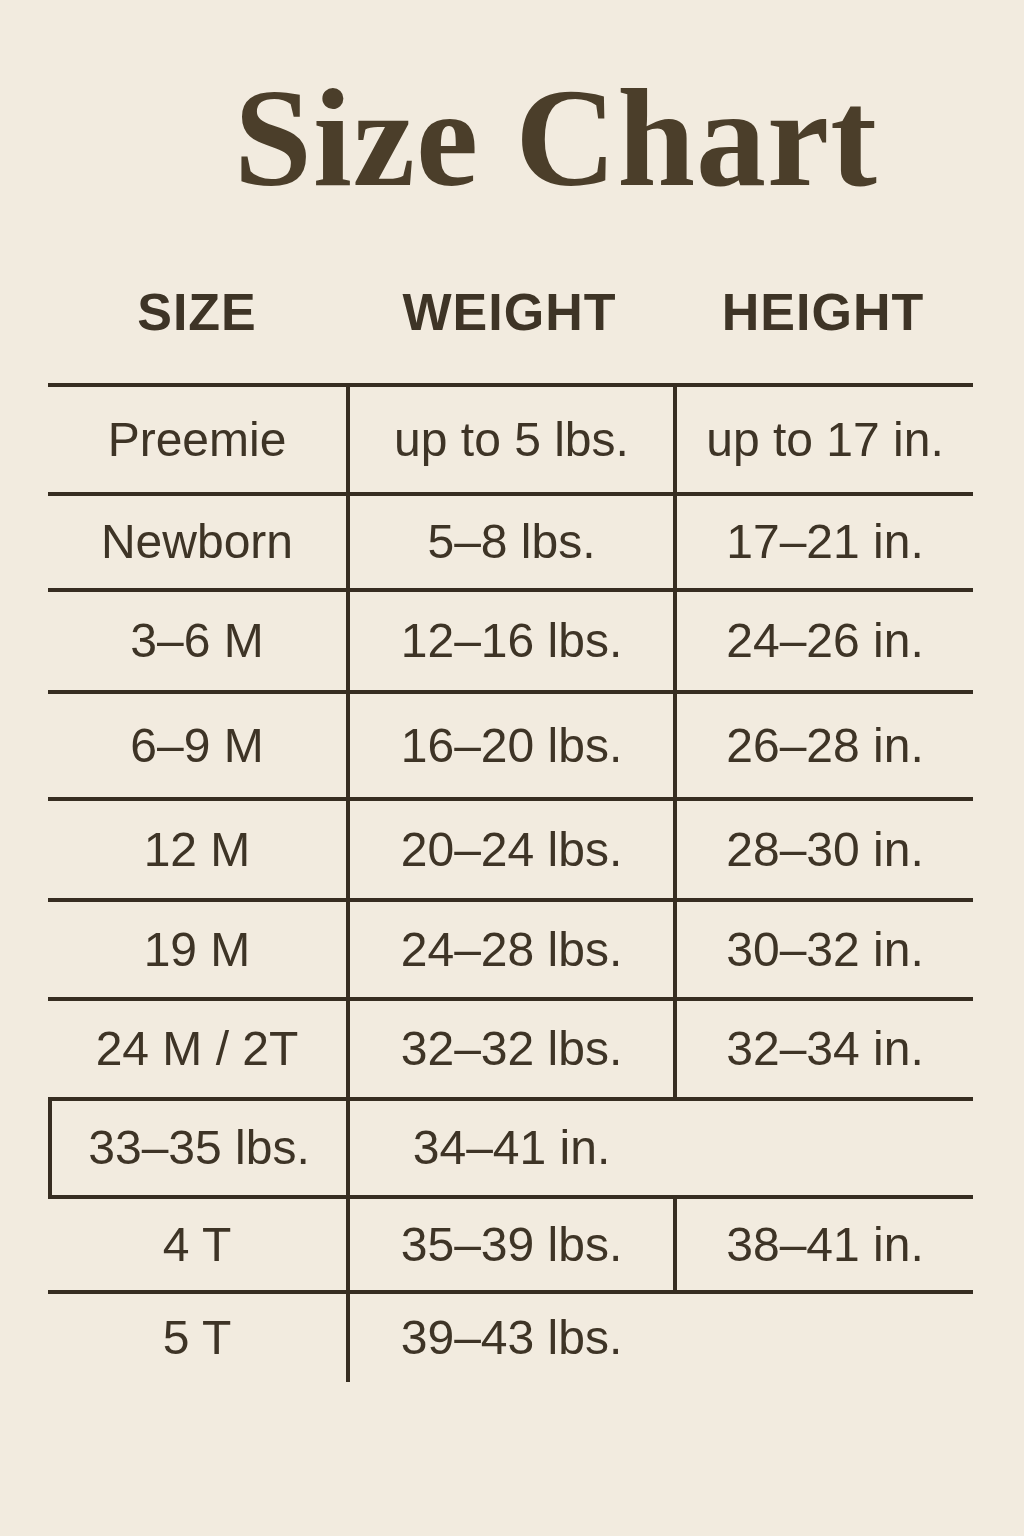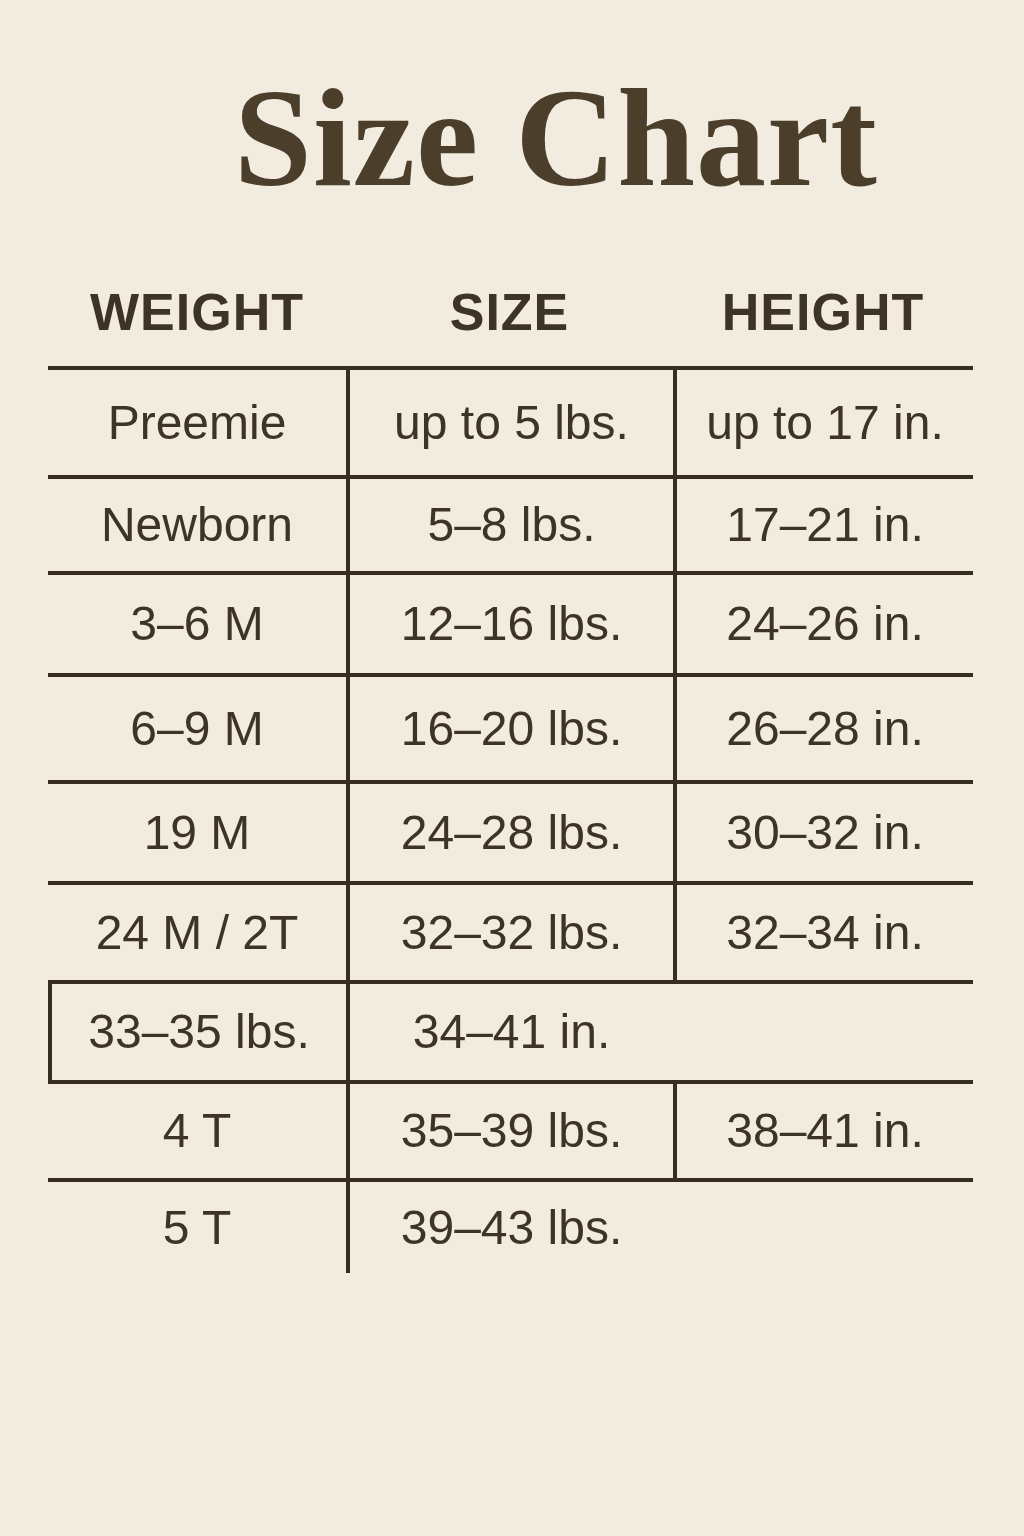--- a/index.html
+++ b/index.html
@@ -21,21 +21,21 @@
   .header-row{
     position:absolute;top:282px;left:48px;width:925px;height:58px;
     display:grid;grid-template-columns:298px 327px 300px;
   }
   .hcell{
     display:flex;align-items:center;justify-content:center;
     font-weight:700;font-size:52px;letter-spacing:1px;
     color:var(--body-text,#3e3426);
   }
   .table{
-    position:absolute;top:366px;left:48px;width:925px;
+    position:absolute;top:383px;left:48px;width:925px;
   }
   .row{
     display:grid;grid-template-columns:298px 327px 300px;
     box-sizing:border-box;height:101px;
     border-top:4px solid var(--line,#372d21);
   }
   
   .row:nth-child(1){height:109px}
   .row:nth-child(2){height:96px}
   .row:nth-child(3){height:102px}
@@ -56,22 +56,22 @@
   .cell.c2,.cell.c3{border-left:4px solid var(--line,#372d21);}
 </style>
 </head>
 <body>
 
 <div class="canvas">
 
   <h1 class="title">Size Chart</h1>
 
   <div class="header-row">
+    <div class="hcell">SIZE</div>
     <div class="hcell">WEIGHT</div>
-    <div class="hcell">SIZE</div>
     <div class="hcell">HEIGHT</div>
   </div>
 
   <div class="table" id="table-body">
     <div class="row">
       <div class="cell c1">Preemie</div>
       <div class="cell c2">up to 5 lbs.</div>
       <div class="cell c3">up to 17 in.</div>
     </div>
 
@@ -87,20 +87,25 @@
       <div class="cell c2">12–16 lbs.</div>
       <div class="cell c3">24–26 in.</div>
     </div>
 
     <div class="row">
       <div class="cell c1">6–9 M</div>
       <div class="cell c2">16–20 lbs.</div>
       <div class="cell c3">26–28 in.</div>
     </div>
 
+    <div class="row">
+      <div class="cell c1">12 M</div>
+      <div class="cell c2">20–24 lbs.</div>
+      <div class="cell c3">28–30 in.</div>
+    </div>
 
     <div class="row">
       <div class="cell c1">19 M</div>
       <div class="cell c2">24–28 lbs.</div>
       <div class="cell c3">30–32 in.</div>
     </div>
 
     <div class="row">
       <div class="cell c1">24 M / 2T</div>
       <div class="cell c2">32–32 lbs.</div>

